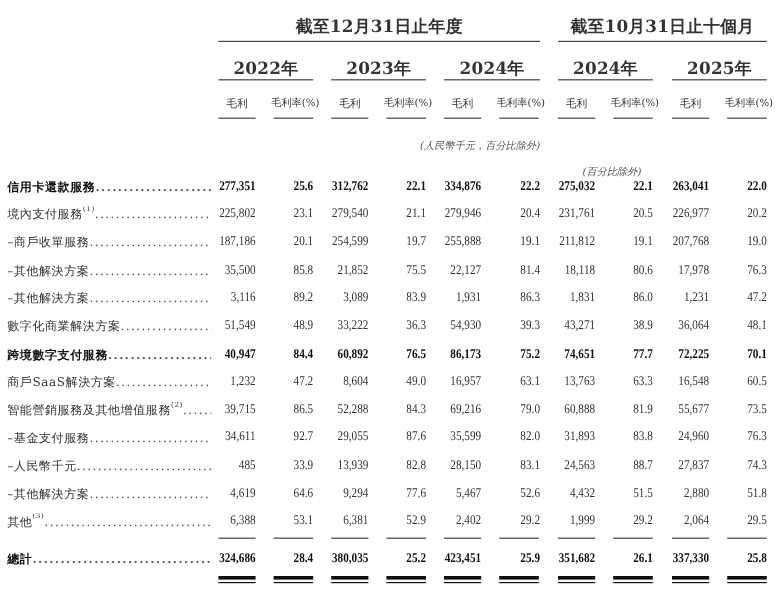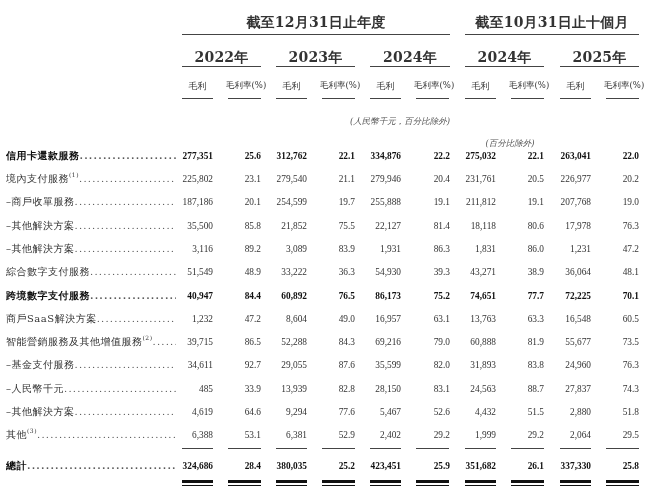--- a/index.html
+++ b/index.html
@@ -137,21 +137,21 @@
       <div class="cell" style="left: 263px; width: 44px;">3,089</div>
       <div class="cell" style="left: 323px; width: 32px;">83.9</div>
       <div class="cell" style="left: 357px; width: 44px;">1,931</div>
       <div class="cell" style="left: 418px; width: 32px;">86.3</div>
       <div class="cell" style="left: 452px; width: 44px;">1,831</div>
       <div class="cell" style="left: 512px; width: 32px;">86.0</div>
       <div class="cell" style="left: 547px; width: 44px;">1,231</div>
       <div class="cell" style="left: 607px; width: 32px;">47.2</div>
     </div>
     <div class="row" style="top: 265px;">
-      <div class="label"><span>綜合數字支付服務</span><span class="dots">........................................</span></div>
+      <div class="label"><span>數字化商業解決方案</span><span class="dots">........................................</span></div>
       <div class="cell" style="left: 169px; width: 44px;">51,549</div>
       <div class="cell" style="left: 229px; width: 32px;">48.9</div>
       <div class="cell" style="left: 263px; width: 44px;">33,222</div>
       <div class="cell" style="left: 323px; width: 32px;">36.3</div>
       <div class="cell" style="left: 357px; width: 44px;">54,930</div>
       <div class="cell" style="left: 418px; width: 32px;">39.3</div>
       <div class="cell" style="left: 452px; width: 44px;">43,271</div>
       <div class="cell" style="left: 512px; width: 32px;">38.9</div>
       <div class="cell" style="left: 547px; width: 44px;">36,064</div>
       <div class="cell" style="left: 607px; width: 32px;">48.1</div>

